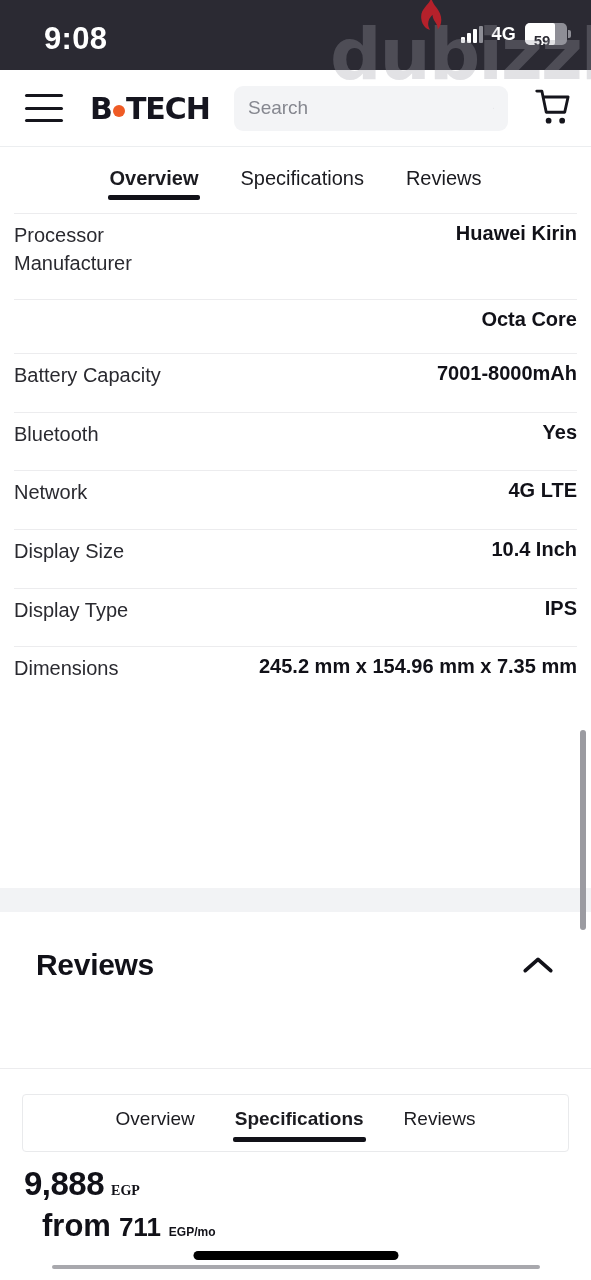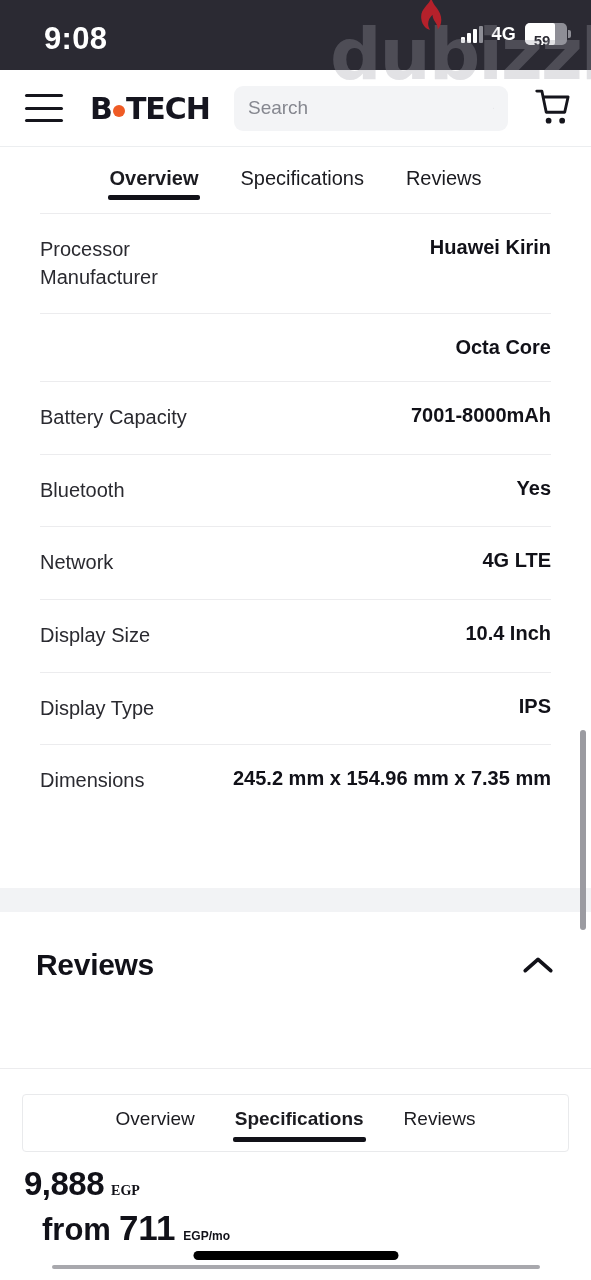--- a/index.html
+++ b/index.html
@@ -103,21 +103,21 @@
     content:""; position:absolute; left:-2px; right:-2px; bottom:0;
     height:5px; background:#111118; border-radius:2px;
   }
 
   
   .specs{
     position:absolute; top:213px; left:0; width:591px; height:675px;
     background:#fff; overflow:hidden;
   }
   .spec-row{
-    margin:0 40px; padding:22px 0 22px 0;
+    margin:0 14px; padding:8px 0 22px 0;
     border-top:1px solid #ececee;
     display:flex; align-items:flex-start; justify-content:space-between; gap:14px;
   }
   .spec-row:first-child{ border-top:1px solid #ececee; }
   .spec-label{
     font-size:20px; color:#2a2a30; line-height:1.38; max-width:210px;
   }
   .spec-value{
     font-size:20px; font-weight:bold; color:#111118; text-align:right; flex:1;
   }
@@ -161,21 +161,21 @@
   .price-wrap{ position:absolute; top:96px; left:24px; }
   .price-main{
     font-size:33px; font-weight:bold; color:#111118; letter-spacing:-.5px;
     display:flex; align-items:baseline; gap:7px;
   }
   .price-main .cur{ font-size:14px; font-weight:bold; letter-spacing:0;font-family:Liberation Serif, serif; }
   .price-sub{
     margin-top:5px; margin-left:18px; display:flex; align-items:baseline; gap:8px;
     font-size:31px; font-weight:bold; color:#111118;
   }
-  .price-sub .num{ font-size:35px; }
+  .price-sub .num{ font-size:26px; }
   .price-sub .cur{ font-size:12px; }
 
   
   .home-ind{
     position:absolute; left:50%; transform:translateX(-50%); top:1251px;
     width:205px; height:9px; background:#000; border-radius:6px; z-index:7;
   }
   .home-line{
     position:absolute; left:52px; top:1265px; width:488px; height:4px;
     background:#a8a8ad; border-radius:3px; z-index:7;

